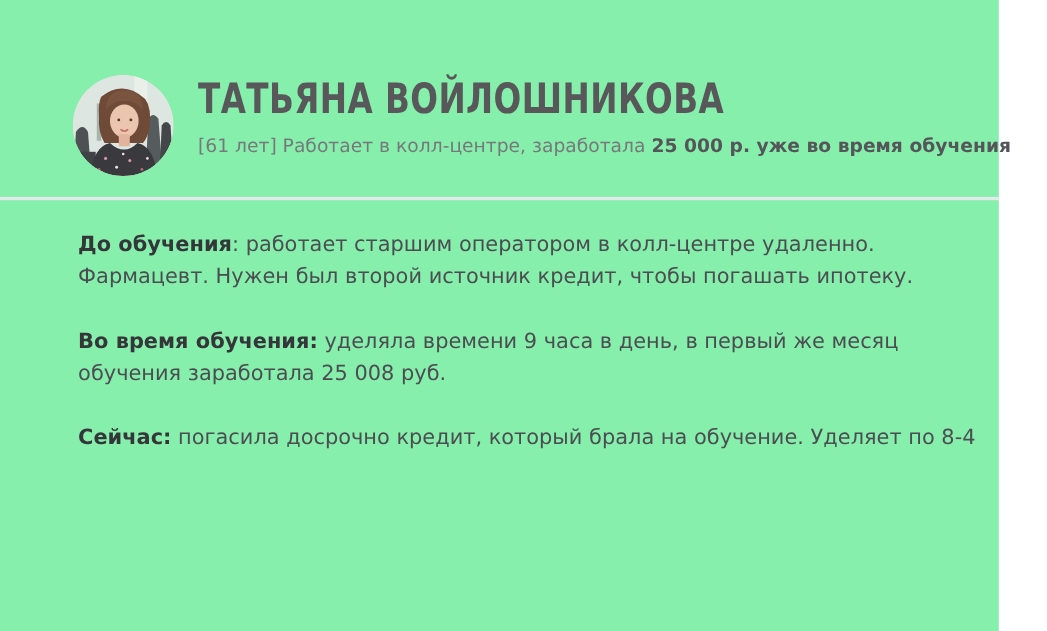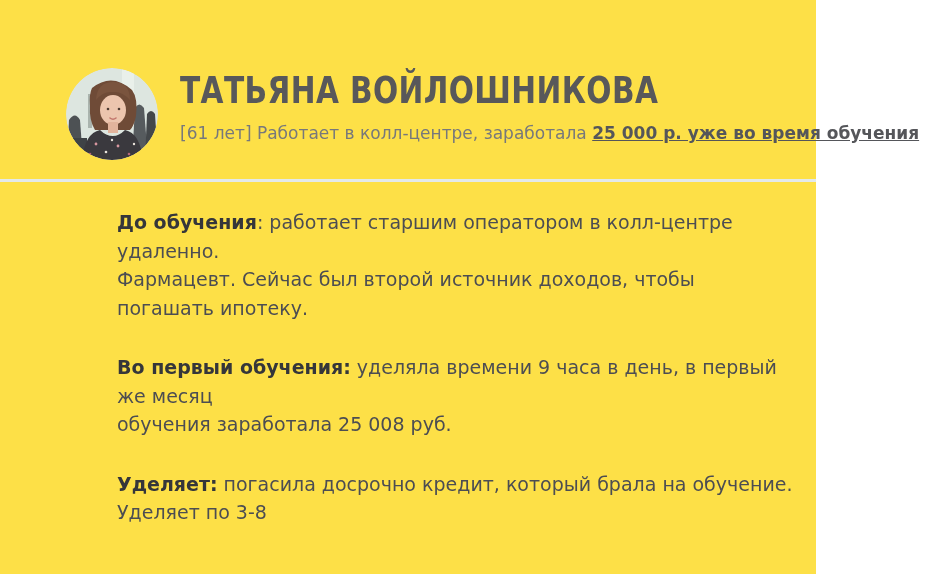--- a/index.html
+++ b/index.html
@@ -6,23 +6,23 @@
     margin: 0;
     padding: 0;
     background: #ffffff;
     width: 952px;
     height: 574px;
     overflow: hidden;
     font-family: "DejaVu Sans", "Liberation Sans", sans-serif;
   }
   .page {
     position: relative;
-    width: 816px;
+    width: 908px;
     height: 574px;
-    background: #fde047;
+    background: #86efac;
   }
   
   .header {
     display: flex;
     align-items: flex-start;
     padding: 68px 0 0 66px;
   }
   .avatar {
     flex: none;
     width: 92px;
@@ -48,33 +48,31 @@
   .subtitle {
     margin-top: 8px;
     font-size: 17px;
     line-height: 26px;
     color: #77787b;
     white-space: nowrap;
   }
   .subtitle .bold {
     font-weight: bold;
     color: #55565a;
-    text-decoration: underline;
   }
   
   .divider {
     margin-top: 19px;
     height: 3px;
     width: 100%;
     background: #e3e9ea;
   }
   
   .content {
     padding: 26px 20px 0 71px;
-    margin-left: 46px;
   }
   .para {
     margin: 0 0 31px 0;
     font-size: 19px;
     line-height: 28.5px;
     color: #4c4d52;
   }
   .para .lead {
     font-weight: bold;
     color: #35363a;
@@ -129,21 +127,21 @@
       <div class="name">ТАТЬЯНА ВОЙЛОШНИКОВА</div>
       <div class="subtitle"><span>[61 лет] Работает в колл-центре, заработала </span><span class="bold">25 000 р. уже во время обучения</span></div>
     </div>
 
   </div>
 
   <div class="divider"></div>
 
   <div class="content">
 
-    <p class="para"><span class="lead">До обучения</span><span>: работает старшим оператором в колл-центре удаленно.</span><span class="line2">Фармацевт. Сейчас был второй источник доходов, чтобы погашать ипотеку.</span></p>
+    <p class="para"><span class="lead">До обучения</span><span>: работает старшим оператором в колл-центре удаленно.</span><span class="line2">Фармацевт. Нужен был второй источник кредит, чтобы погашать ипотеку.</span></p>
 
-    <p class="para"><span class="lead">Во первый обучения:</span><span> уделяла времени 9 часа в день, в первый же месяц</span><span class="line2">обучения заработала 25 008 руб.</span></p>
+    <p class="para"><span class="lead">Во время обучения:</span><span> уделяла времени 9 часа в день, в первый же месяц</span><span class="line2">обучения заработала 25 008 руб.</span></p>
 
-    <p class="para"><span class="lead">Уделяет:</span><span> погасила досрочно кредит, который брала на обучение. Уделяет по 3-8</span></p>
+    <p class="para"><span class="lead">Сейчас:</span><span> погасила досрочно кредит, который брала на обучение. Уделяет по 8-4</span></p>
 
   </div>
 
 </div>
 
 </body></html>

